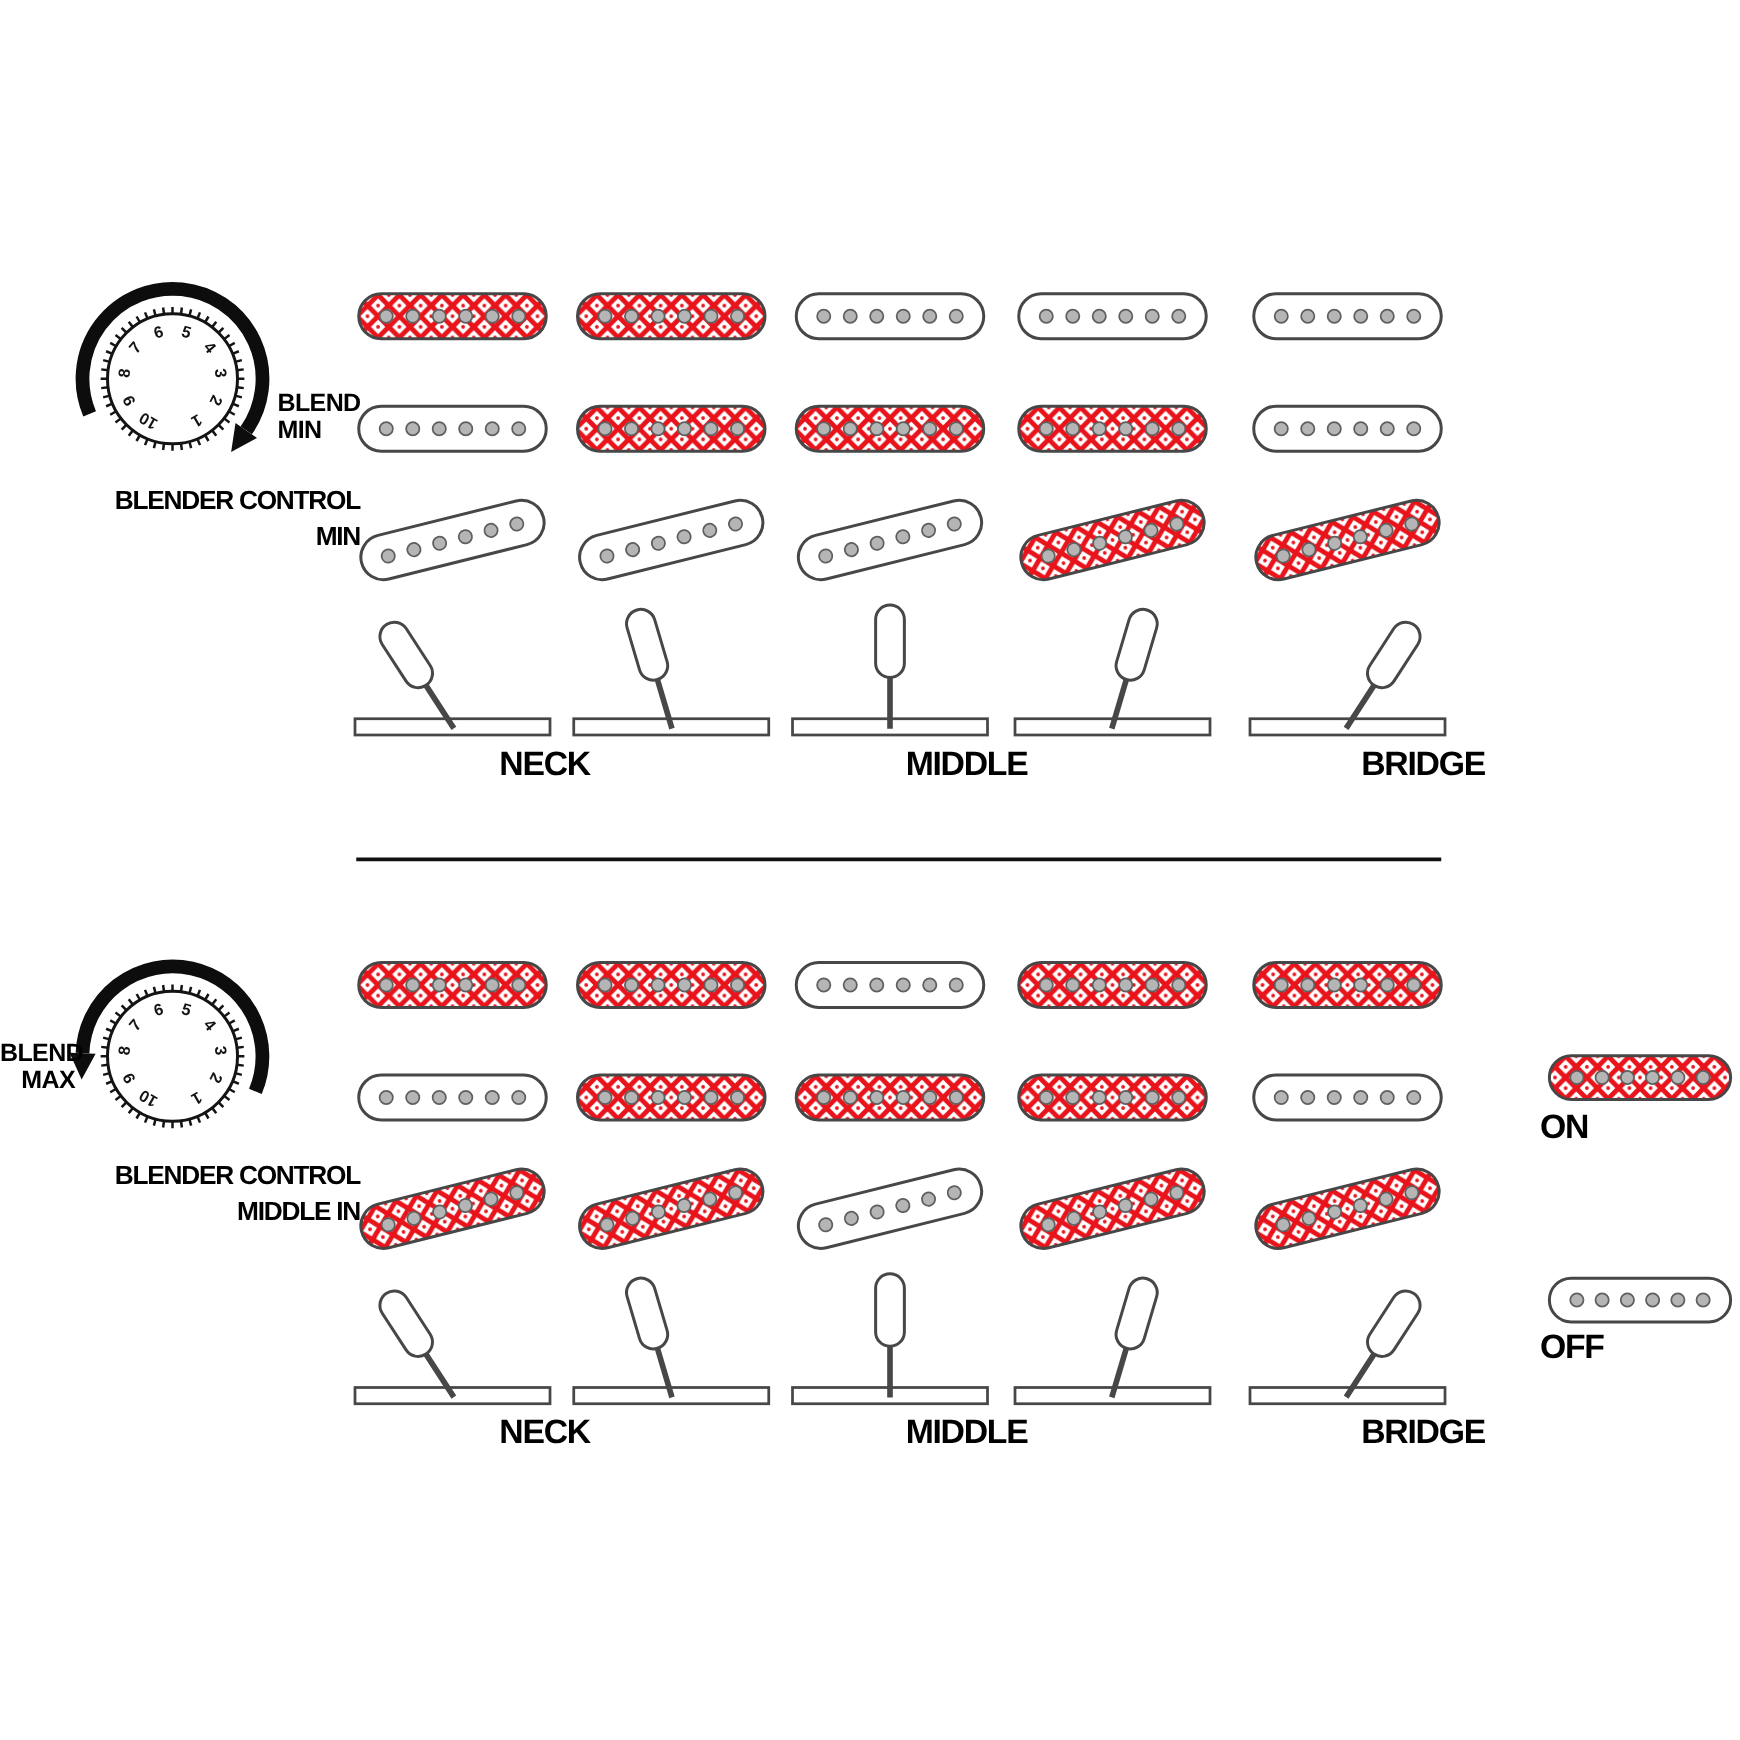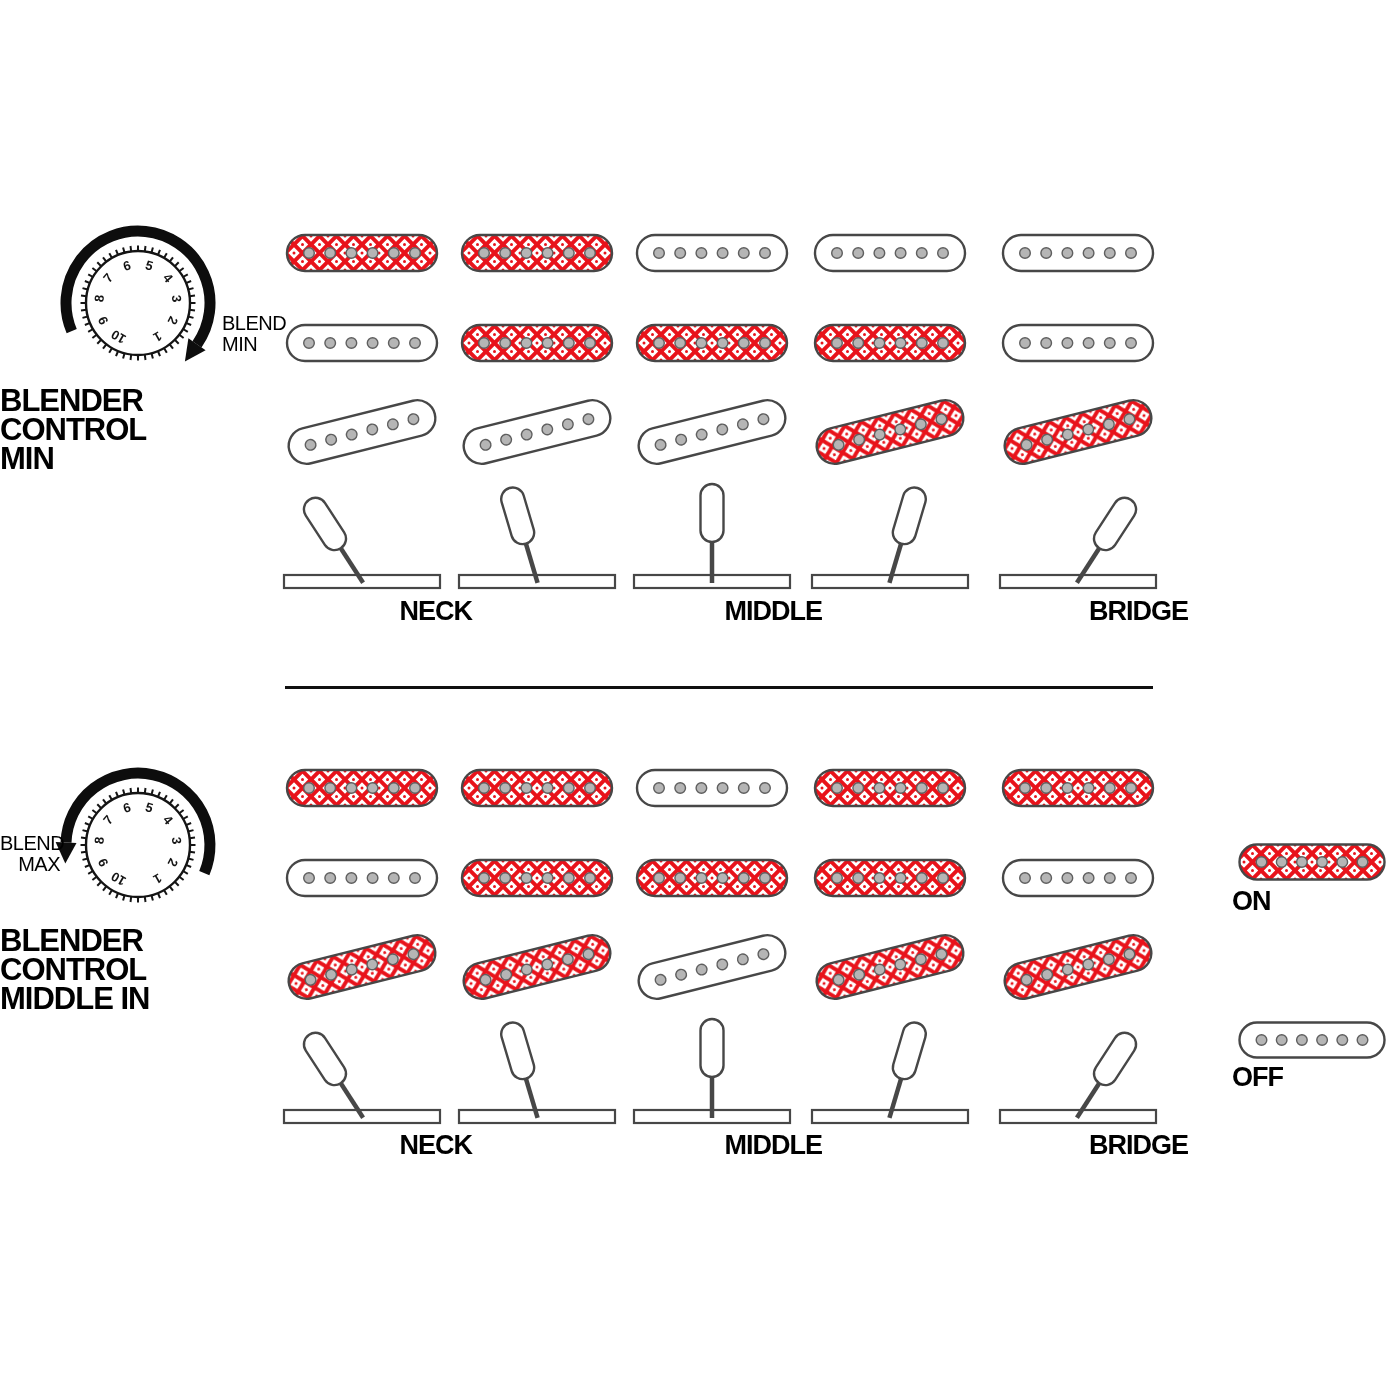--- a/index.html
+++ b/index.html
@@ -5,24 +5,24 @@
   *{margin:0;padding:0;box-sizing:border-box}
   html,body{background:#fff}
   body{font-family:"Liberation Sans",sans-serif;color:#000}
   .canvas{position:relative;width:1392px;height:1392px;background:#ffffff;overflow:hidden}
   .knob{position:absolute;width:180px;height:180px}
   .knob-top{left:48px;top:213px}
   .knob-bottom{left:48px;top:755px}
   .grid{position:absolute;left:270px;width:900px;height:372px}
   .grid-top{top:225px}
   .grid-bottom{top:760px}
-  .section-title{position:absolute;left:0;width:276px;text-align:left;font-size:31px;font-weight:700;letter-spacing:-1px;line-height:29px}
+  .section-title{position:absolute;left:12px;width:276px;text-align:right;font-size:21px;font-weight:700;letter-spacing:-1px;line-height:29px}
   .title-top{top:386px}
   .title-bottom{top:926px}
-  .blend-label{position:absolute;font-size:20px;font-weight:400;line-height:21px;letter-spacing:-0.5px}
+  .blend-label{position:absolute;font-size:20px;font-weight:700;line-height:21px;letter-spacing:-0.5px}
   .blend-min{left:222px;top:313px;text-align:left}
   .blend-max{left:0;top:833px;width:60px;text-align:right}
   .col-label{position:absolute;width:220px;text-align:right;font-size:27px;font-weight:700;letter-spacing:-1px}
   .divider{position:absolute;left:285px;top:686px;width:868px;height:3px;background:#101010}
   .legend-swatch{position:absolute;left:1232px;width:160px;height:44px}
   .legend-on-swatch{top:840px}
   .legend-off-swatch{top:1018px}
   .legend-label{position:absolute;left:1232px;width:160px;text-align:left;font-size:27px;font-weight:700;letter-spacing:-1px}
   .legend-on-label{top:886px}
   .legend-off-label{top:1062px}

